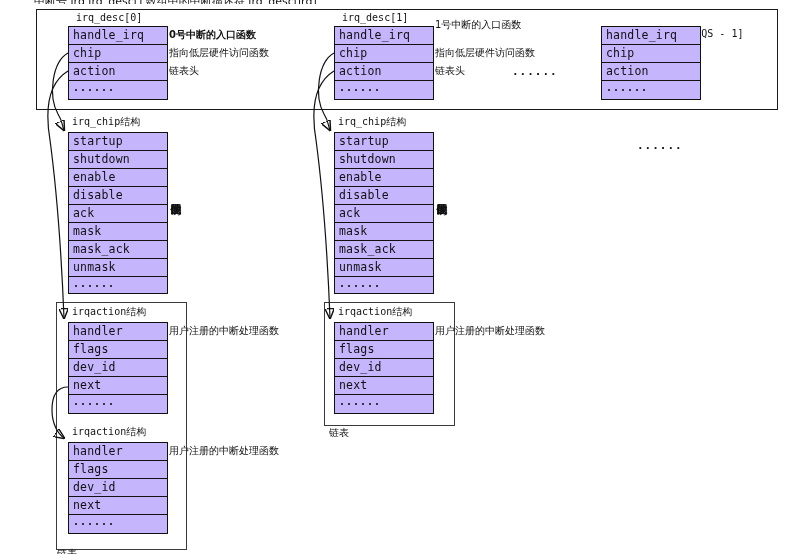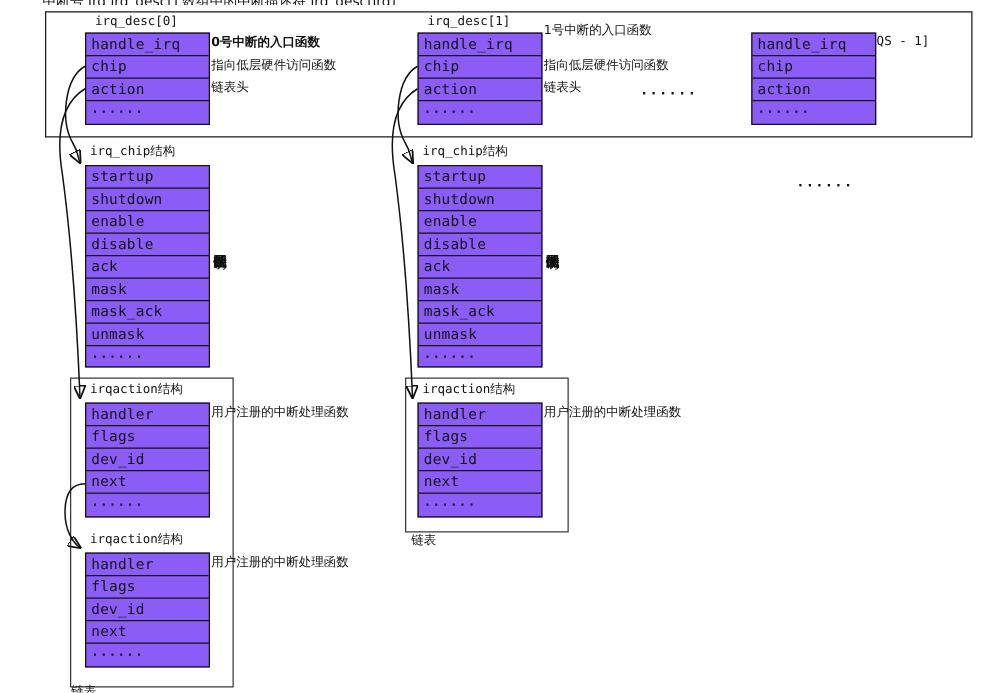--- a/index.html
+++ b/index.html
@@ -17,21 +17,21 @@
   .desc-frame{
     position:absolute;
     border:1.6px solid #1a1a1a;
     background:transparent;
   }
 
   
   .struct{
     position:absolute;
     border:1.6px solid #111;
-    background:#8b5cf6;
+    background:#c4b5fd;
     box-sizing:border-box;
   }
   .field{
     border-bottom:1.2px solid #111;
     box-sizing:border-box;
     font-size:11.5px;
     line-height:1;
     padding:3px 0 0 4px;
     height:18px;
     white-space:nowrap;

